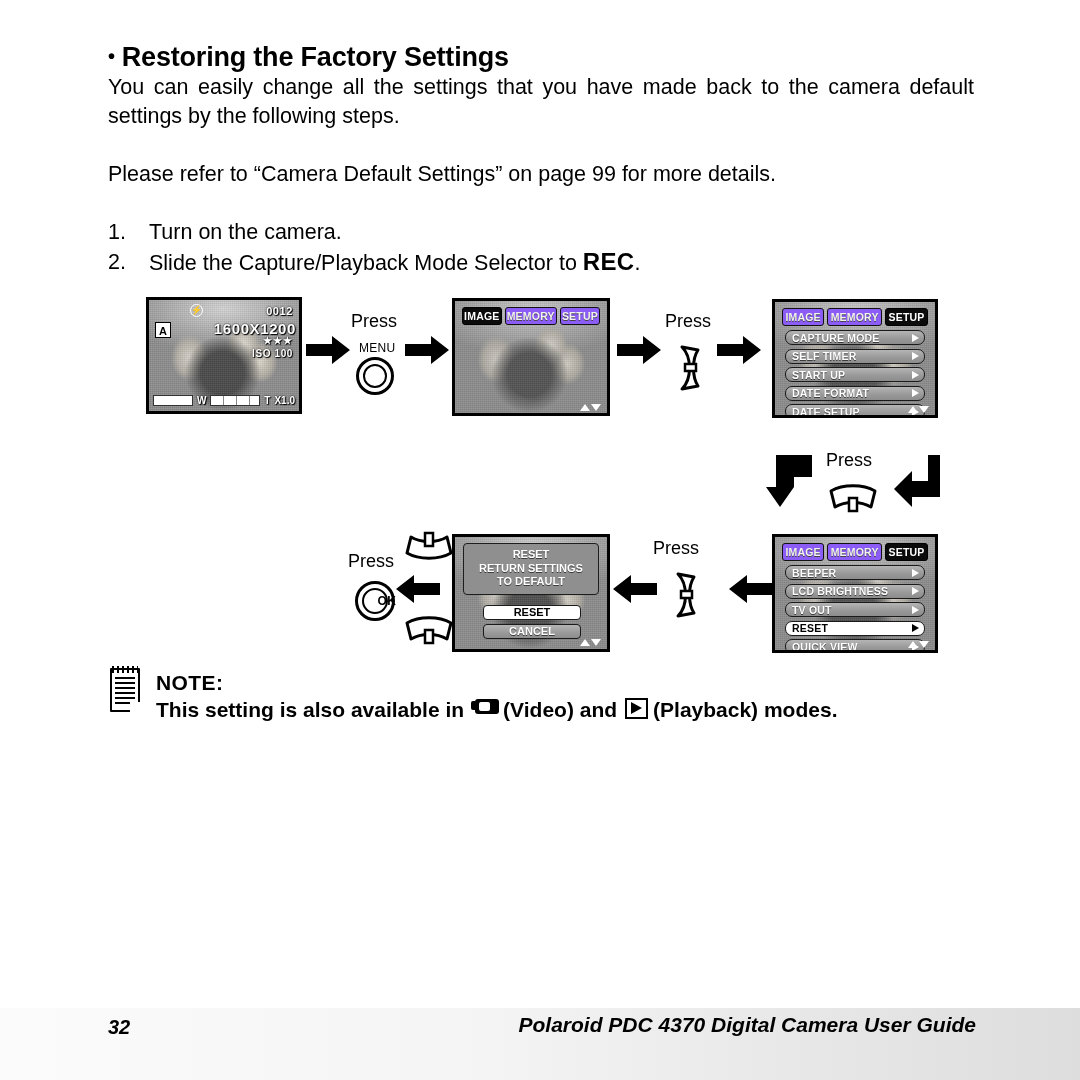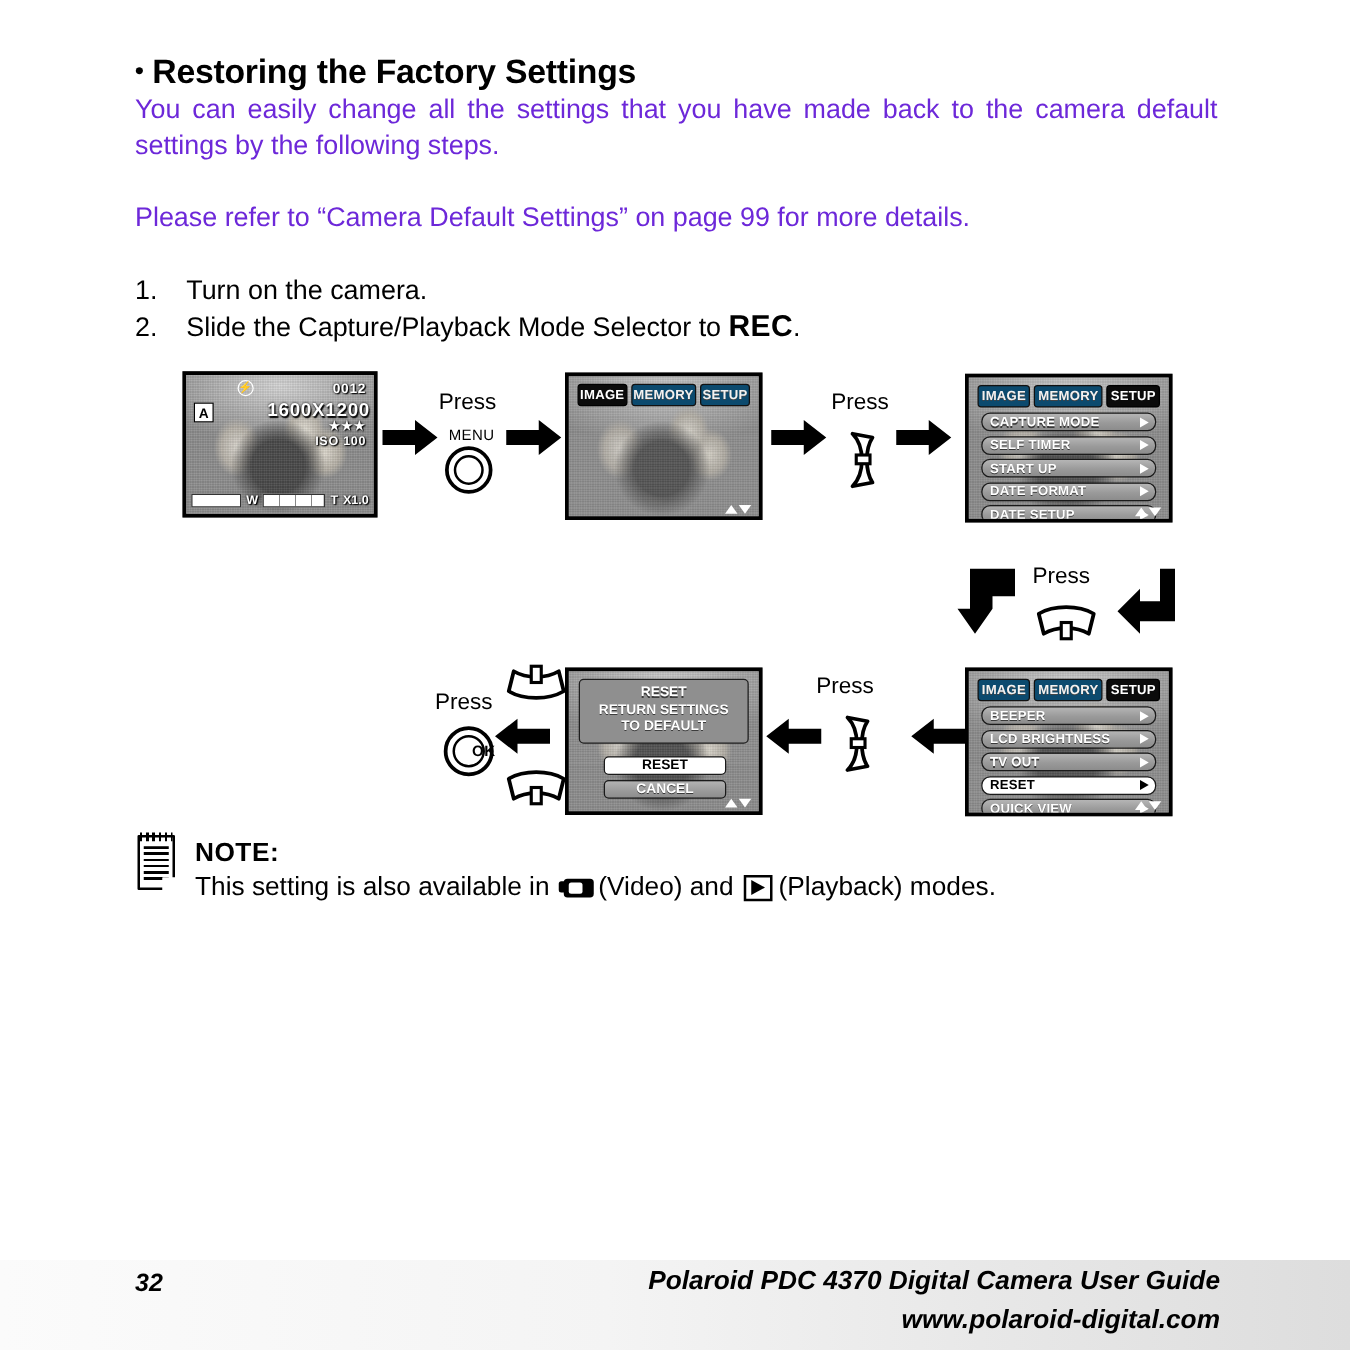--- a/index.html
+++ b/index.html
@@ -23,21 +23,21 @@
     font-size: 27px; font-weight: bold;
     letter-spacing: -0.2px;
     white-space: nowrap;
   }
   .h-title .bullet { font-size: 20px; vertical-align: 3px; margin-right: 7px; }
 
   .para {
     position: absolute;
     font-size: 21.5px;
     line-height: 29px;
-    color: #6d28d9;
+    color: #000000;
   }
   .para.justify { text-align: justify; }
   #para-intro { left: 108px; top: 73px; width: 866px; }
   #para-refer  { left: 108px; top: 160px; width: 880px; }
 
   .steps {
     position: absolute; left: 108px; top: 217px; width: 880px;
     font-size: 21.5px; line-height: 30px;
   }
   .step-row { display: flex; }
@@ -118,21 +118,21 @@
   }
   .menu-inner { position: absolute; inset: 0; padding: 6px 7px 4px 7px; }
   .tabrow { display: flex; gap: 3px; margin-bottom: 4px; }
   .tab {
     flex: 1 1 auto;
     font-size: 10.5px; font-weight: bold; letter-spacing: 0.2px;
     text-align: center;
     padding: 2px 1px 2px 1px;
     border: 1.5px solid #111;
     border-radius: 3px;
-    background: #0c4a6e; color: #f2f2f2;
+    background: #8b5cf6; color: #f2f2f2;
     text-shadow: 0 1px 0 #444;
     white-space: nowrap;
   }
   .tab.active { background: #0b0b0b; color: #ffffff; text-shadow: none; border-color: #000; }
   .mitems { margin-top: 2px; }
   .mitem {
     position: relative;
     display: flex; align-items: center;
     height: 15px; margin: 0 3px 3.5px 3px;
     padding: 0 6px;
@@ -221,21 +221,21 @@
 
   
   .note-wrap { position: absolute; left: 106px; top: 668px; width: 880px; }
   .note-title {
     position: absolute; left: 50px; top: 3px;
     font-size: 21px; font-weight: bold; letter-spacing: 0.4px;
   }
   .note-body {
     position: absolute; left: 50px; top: 30px;
     font-size: 21px; white-space: nowrap;
-    display: flex; align-items: center;
+    display: flex; align-items: flex-start; font-weight: bold;
   }
   .icon-video {
     display: inline-block; position: relative;
     width: 28px; height: 17px; margin: 0 4px 0 7px; vertical-align: -2px;
   }
   .icon-video .vbody {
     position: absolute; left: 4px; top: 1px; width: 24px; height: 15px;
     background: #000; border-radius: 3px;
   }
   .icon-video .vbody::after {
@@ -532,15 +532,14 @@
       </span>
       <span>(Video) and</span>
       <span class="icon-play"></span>
       <span>(Playback) modes.</span>
     </div>
   </div>
 
   <div class="footer-band"></div>
   <div class="footer-page">32</div>
   <div class="footer-guide">Polaroid PDC 4370 Digital Camera User Guide</div>
-  <div class="footer-url">www.polaroid-digital.com</div>
 
 </div>
 
 </body></html>

